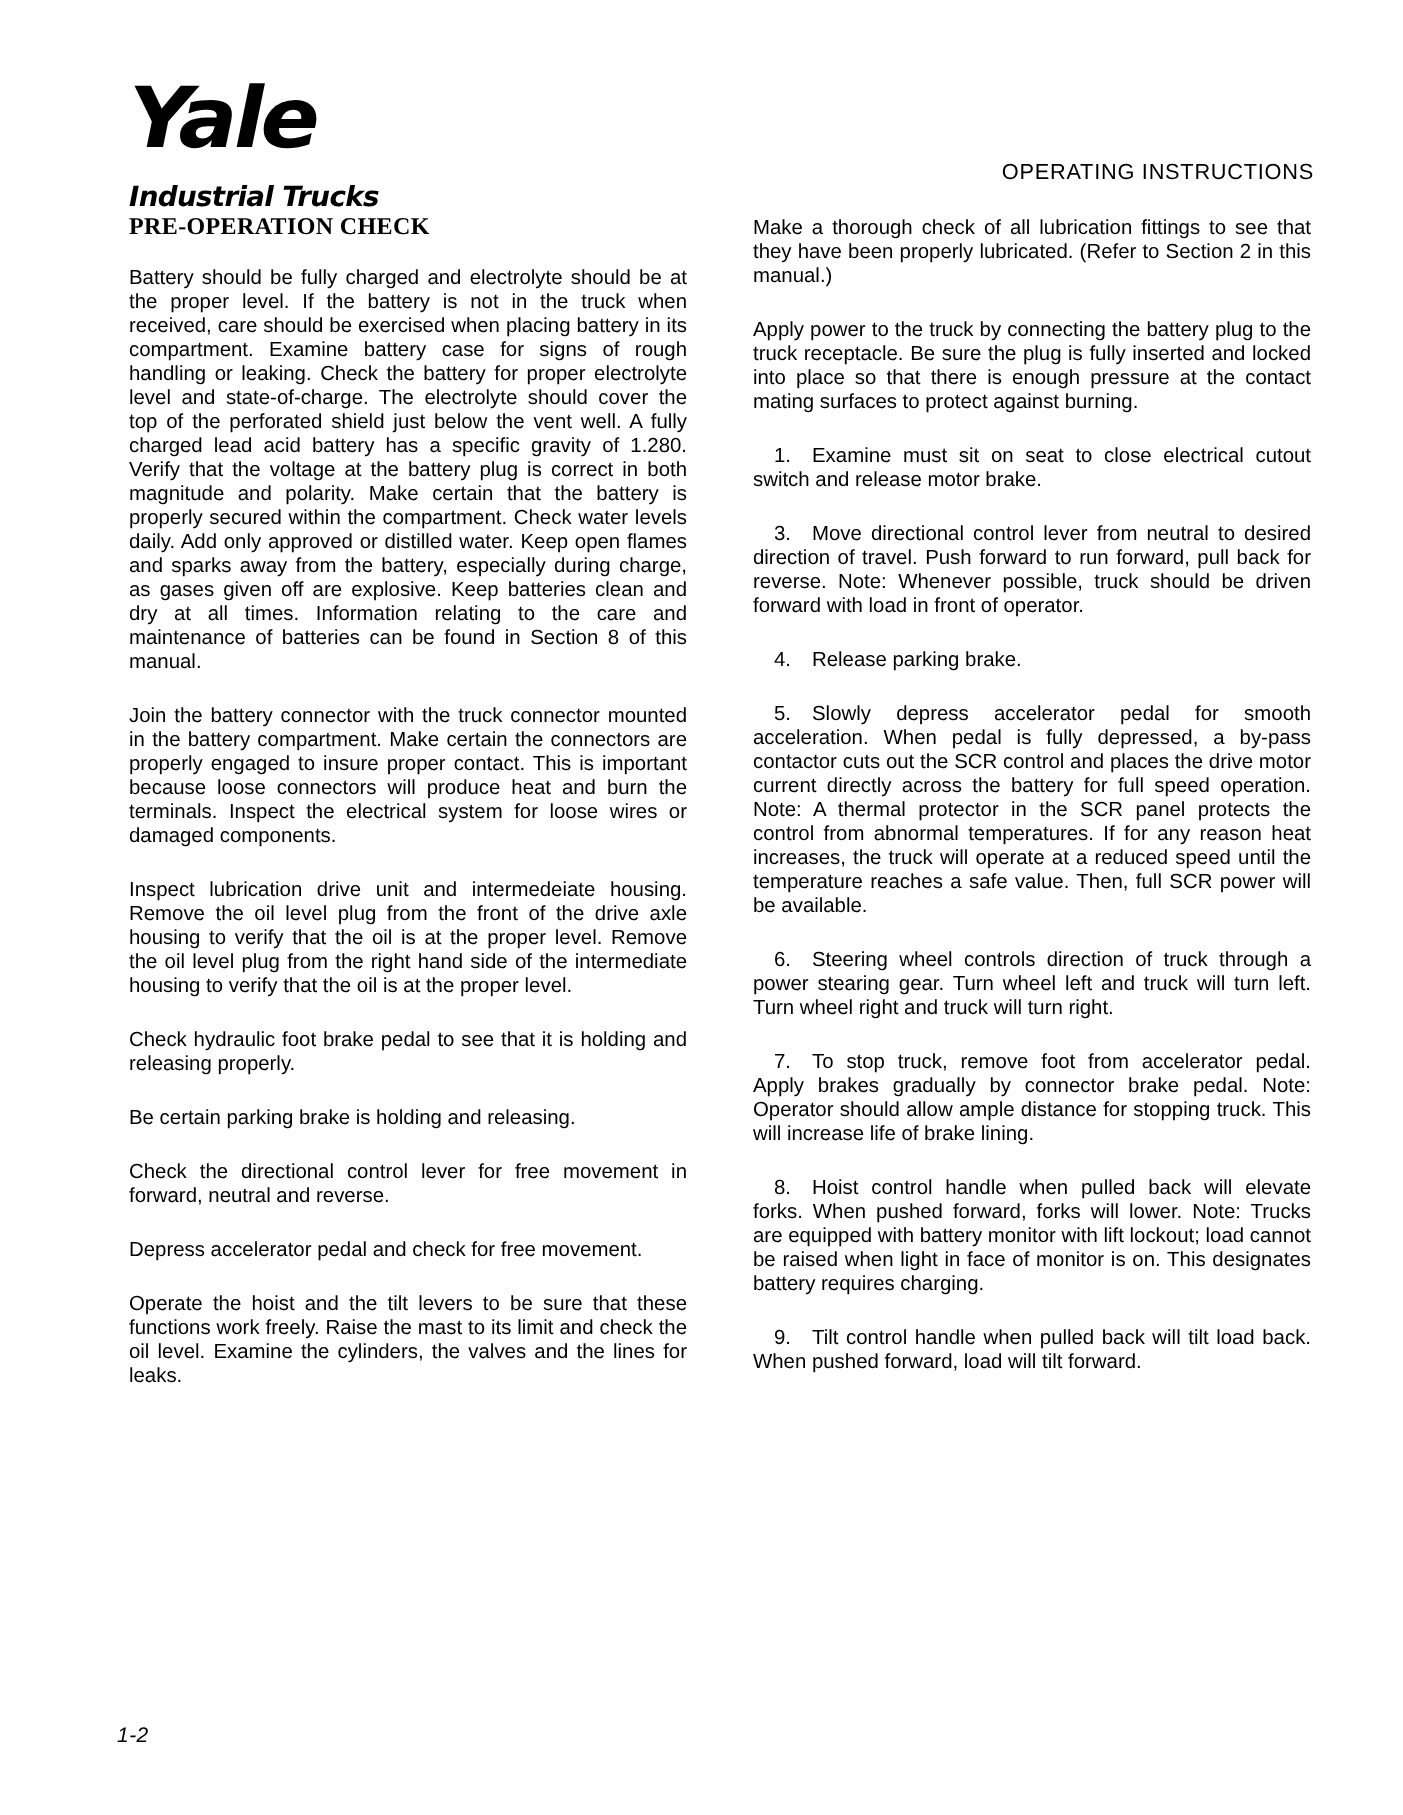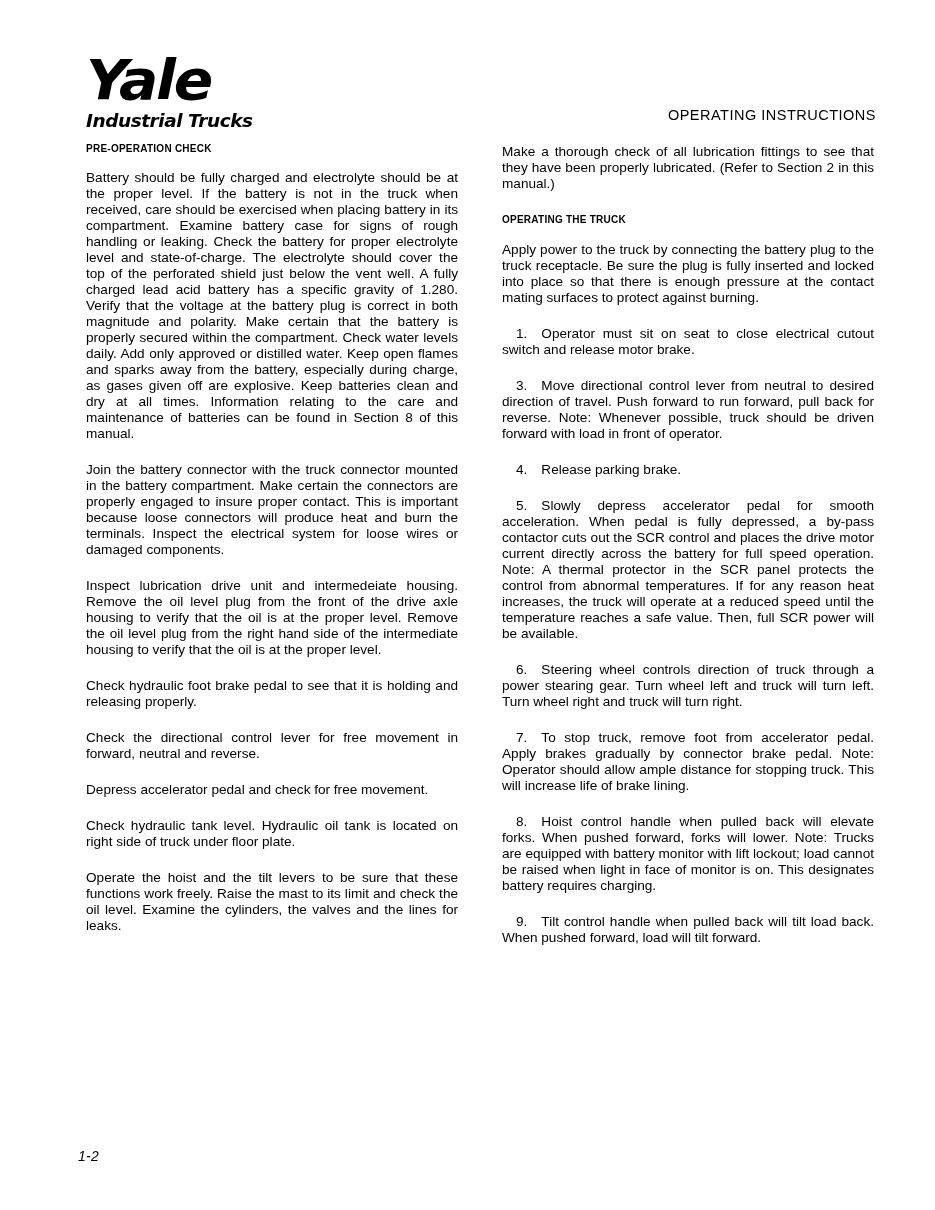--- a/index.html
+++ b/index.html
@@ -51,21 +51,21 @@
     transform-origin: left center;
   }
   .logo-sub {
     font-family: "DejaVu Sans", sans-serif;
     font-weight: 700;
     font-style: italic;
     font-size: 18.5px;
     line-height: 20px;
     letter-spacing: -0.45px;
     display: block;
-    margin-top: 3px;
+    margin-top: 14px;
     transform: scaleX(1.0);
     transform-origin: left center;
   }
 
   .running-head {
     position: absolute;
     right: 0;
     top: 55px;
     font-family: "Liberation Sans", sans-serif;
     font-weight: 400;
@@ -84,23 +84,23 @@
   }
   .col {
     position: absolute;
     top: 0;
     width: 372px;
   }
   .col-left  { left: 0; }
   .col-right { left: 416px; }
 
   h2.section-head {
-    font-family: Liberation Sans, sans-serif;
+    font-family: Liberation Serif, serif;
     font-weight: 700;
-    font-size: 10px;
+    font-size: 16px;
     letter-spacing: 0.25px;
     margin: 0 0 16px 0;
     padding: 0;
   }
   .col-right h2.section-head {
     margin-top: 22px;
     margin-bottom: 17px;
   }
 
   p.body {
@@ -156,37 +156,36 @@
   <div class="columns">
 
     <div class="col col-left">
 
       <h2 class="section-head">PRE-OPERATION CHECK</h2>
 
       <p class="body">Battery should be fully charged and electrolyte should be at the proper level. If the battery is not in the truck when received, care should be exercised when placing battery in its compartment. Examine battery case for signs of rough handling or leaking. Check the battery for proper electrolyte level and state-of-charge. The electrolyte should cover the top of the perforated shield just below the vent well. A fully charged lead acid battery has a specific gravity of 1.280. Verify that the voltage at the battery plug is correct in both magnitude and polarity. Make certain that the battery is properly secured within the compartment. Check water levels daily. Add only approved or distilled water. Keep open flames and sparks away from the battery, especially during charge, as gases given off are explosive. Keep batteries clean and dry at all times. Information relating to the care and maintenance of batteries can be found in Section 8 of this manual.</p>
       <p class="body">Join the battery connector with the truck connector mounted in the battery compartment. Make certain the connectors are properly engaged to insure proper contact. This is important because loose connectors will produce heat and burn the terminals. Inspect the electrical system for loose wires or damaged components.</p>
       <p class="body">Inspect lubrication drive unit and intermedeiate housing. Remove the oil level plug from the front of the drive axle housing to verify that the oil is at the proper level. Remove the oil level plug from the right hand side of the intermediate housing to verify that the oil is at the proper level.</p>
       <p class="body">Check hydraulic foot brake pedal to see that it is holding and releasing properly.</p>
+      <p class="body">Be certain parking brake is holding and releasing.</p>
       <p class="body">Check the directional control lever for free movement in forward, neutral and reverse.</p>
       <p class="body">Depress accelerator pedal and check for free movement.</p>
-      <p class="body">Check hydraulic tank level. Hydraulic oil tank is located on right side of truck under floor plate.</p>
       <p class="body">Operate the hoist and the tilt levers to be sure that these functions work freely. Raise the mast to its limit and check the oil level. Examine the cylinders, the valves and the lines for leaks.</p>
 
     </div>
 
     <div class="col col-right">
 
       <p class="body lead">Make a thorough check of all lubrication fittings to see that they have been properly lubricated. (Refer to Section 2 in this manual.)</p>
 
-      <h2 class="section-head">OPERATING THE TRUCK</h2>
 
       <p class="body">Apply power to the truck by connecting the battery plug to the truck receptacle. Be sure the plug is fully inserted and locked into place so that there is enough pressure at the contact mating surfaces to protect against burning.</p>
 
       <p class="body step">
-        <span class="num">1.</span><span>Operator must sit on seat to close electrical cutout switch and release motor brake.</span>
+        <span class="num">1.</span><span>Examine must sit on seat to close electrical cutout switch and release motor brake.</span>
       </p>
       <p class="body step">
         <span class="num">3.</span><span>Move directional control lever from neutral to desired direction of travel. Push forward to run forward, pull back for reverse. Note: Whenever possible, truck should be driven forward with load in front of operator.</span>
       </p>
       <p class="body step">
         <span class="num">4.</span><span>Release parking brake.</span>
       </p>
       <p class="body step">
         <span class="num">5.</span><span>Slowly depress accelerator pedal for smooth acceleration. When pedal is fully depressed, a by-pass contactor cuts out the SCR control and places the drive motor current directly across the battery for full speed operation. Note: A thermal protector in the SCR panel protects the control from abnormal temperatures. If for any reason heat increases, the truck will operate at a reduced speed until the temperature reaches a safe value. Then, full SCR power will be available.</span>
       </p>

